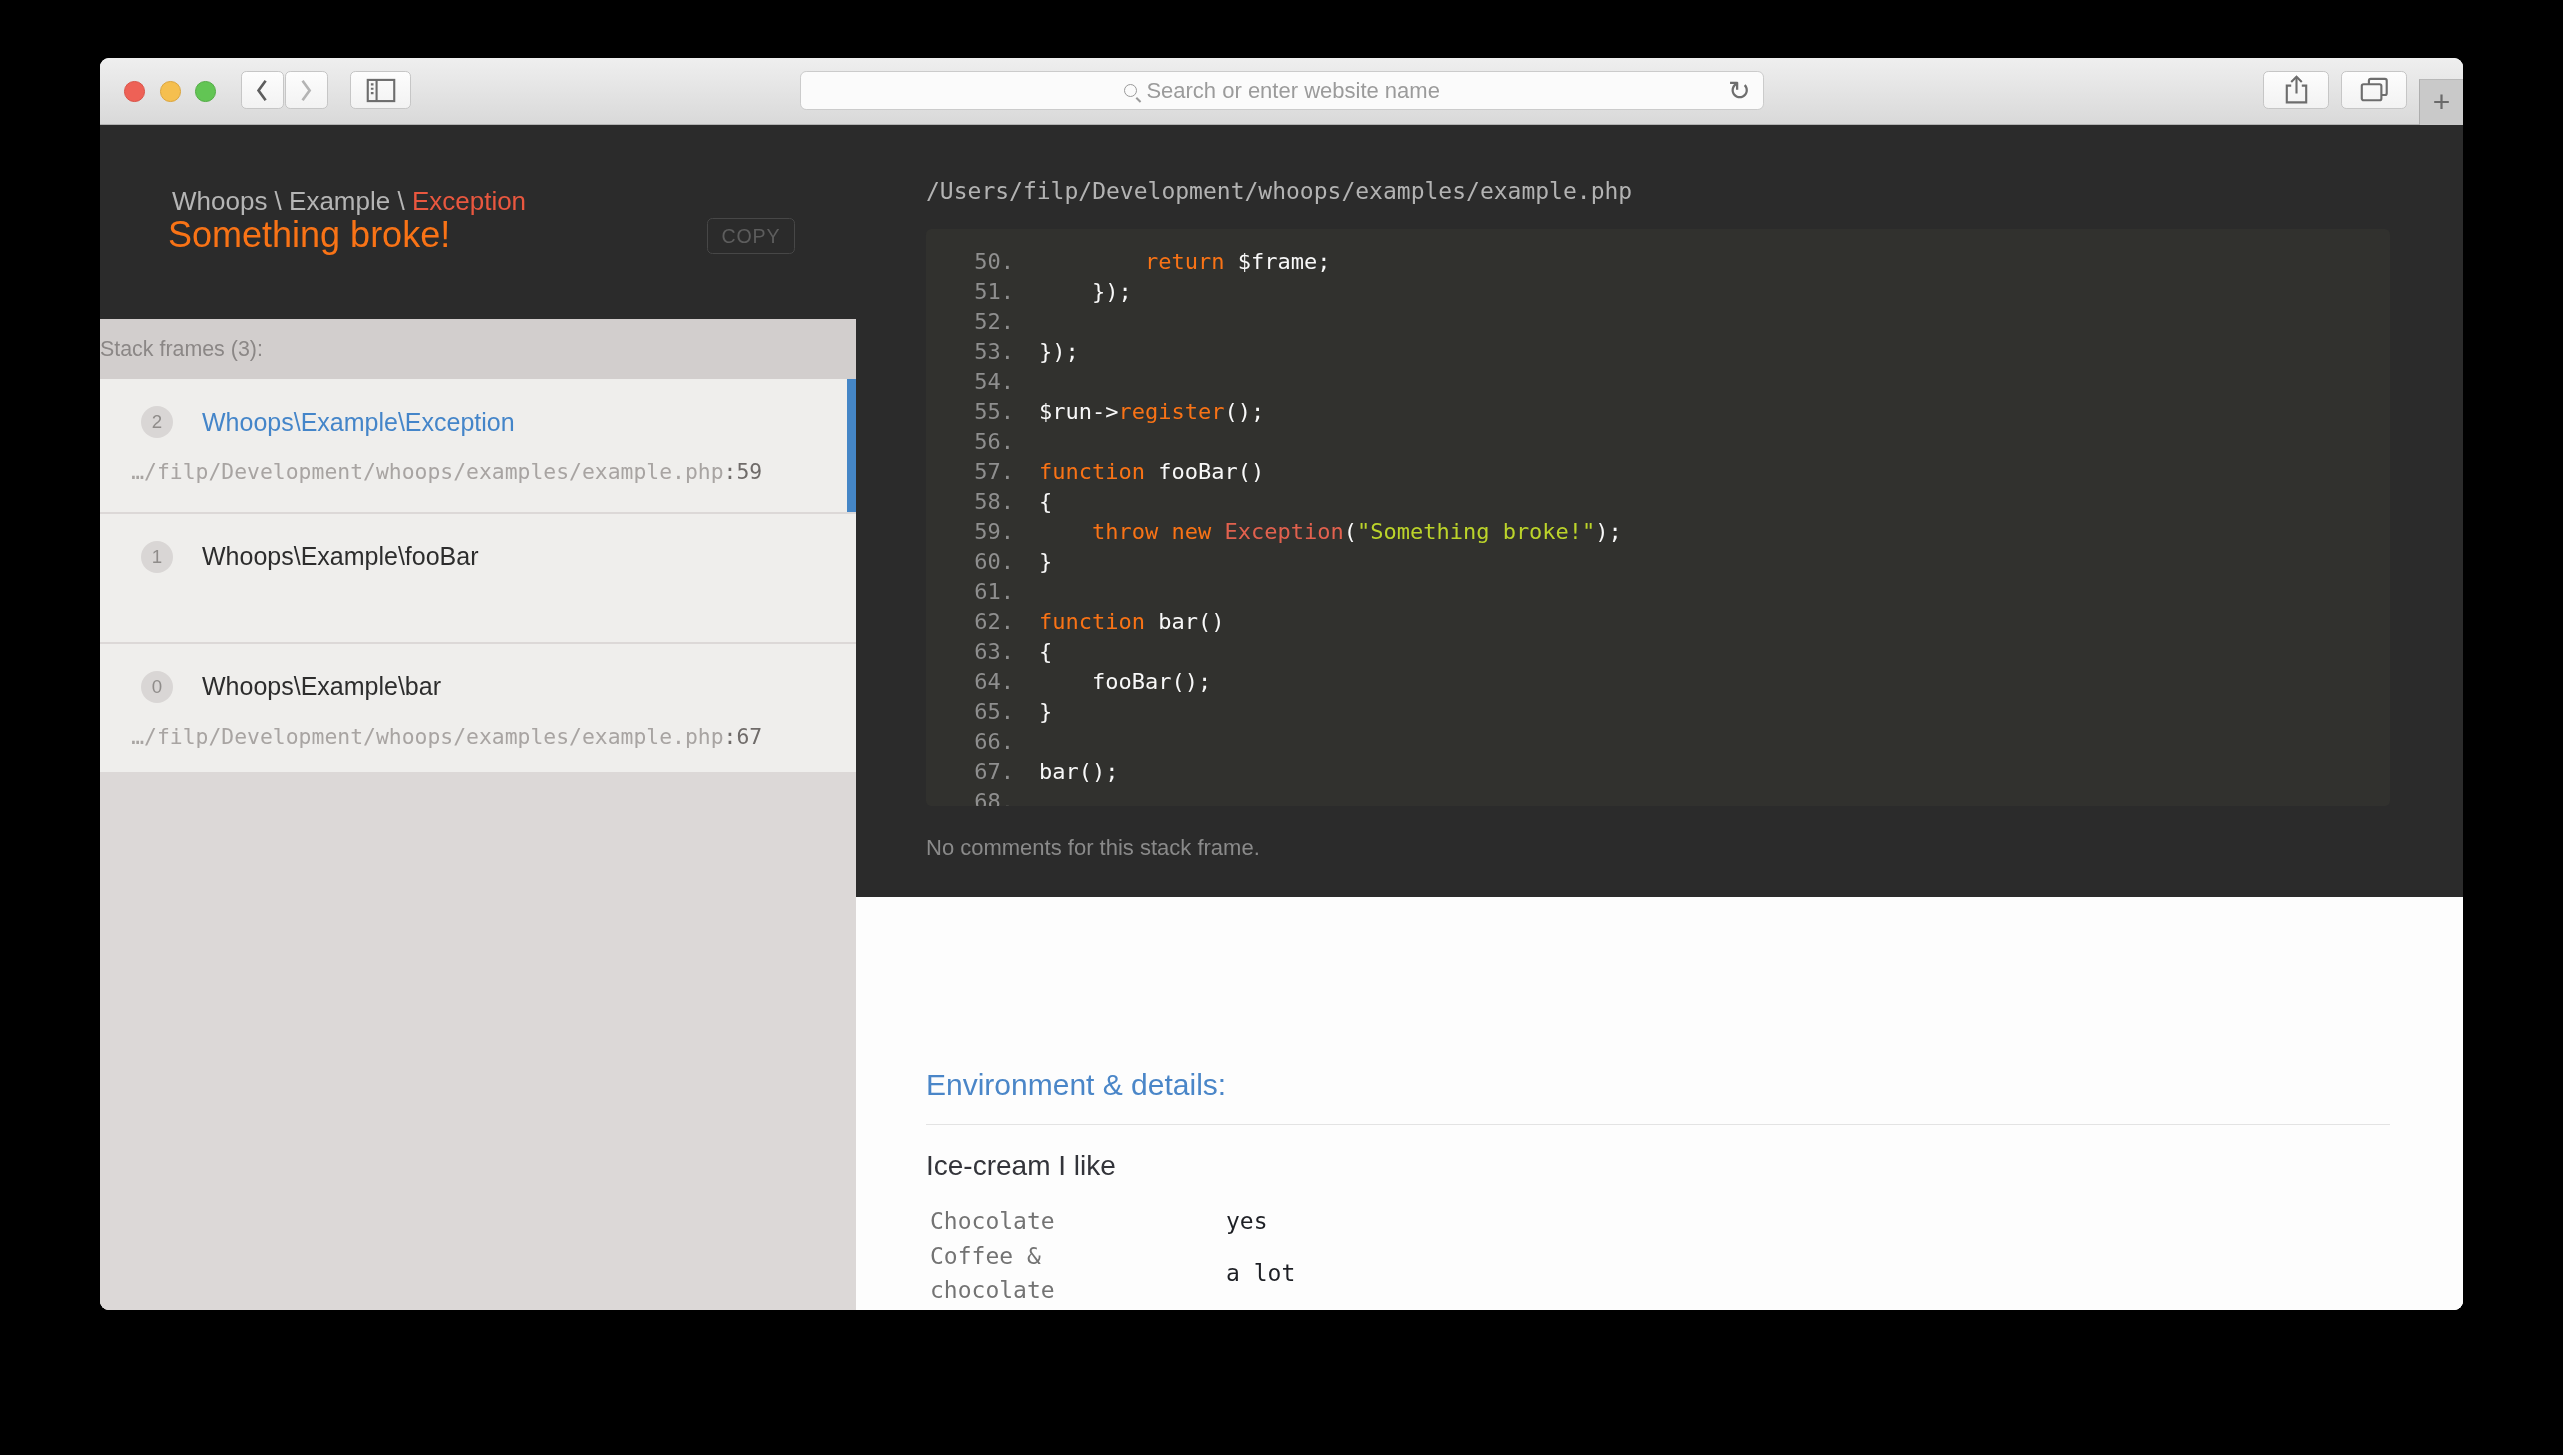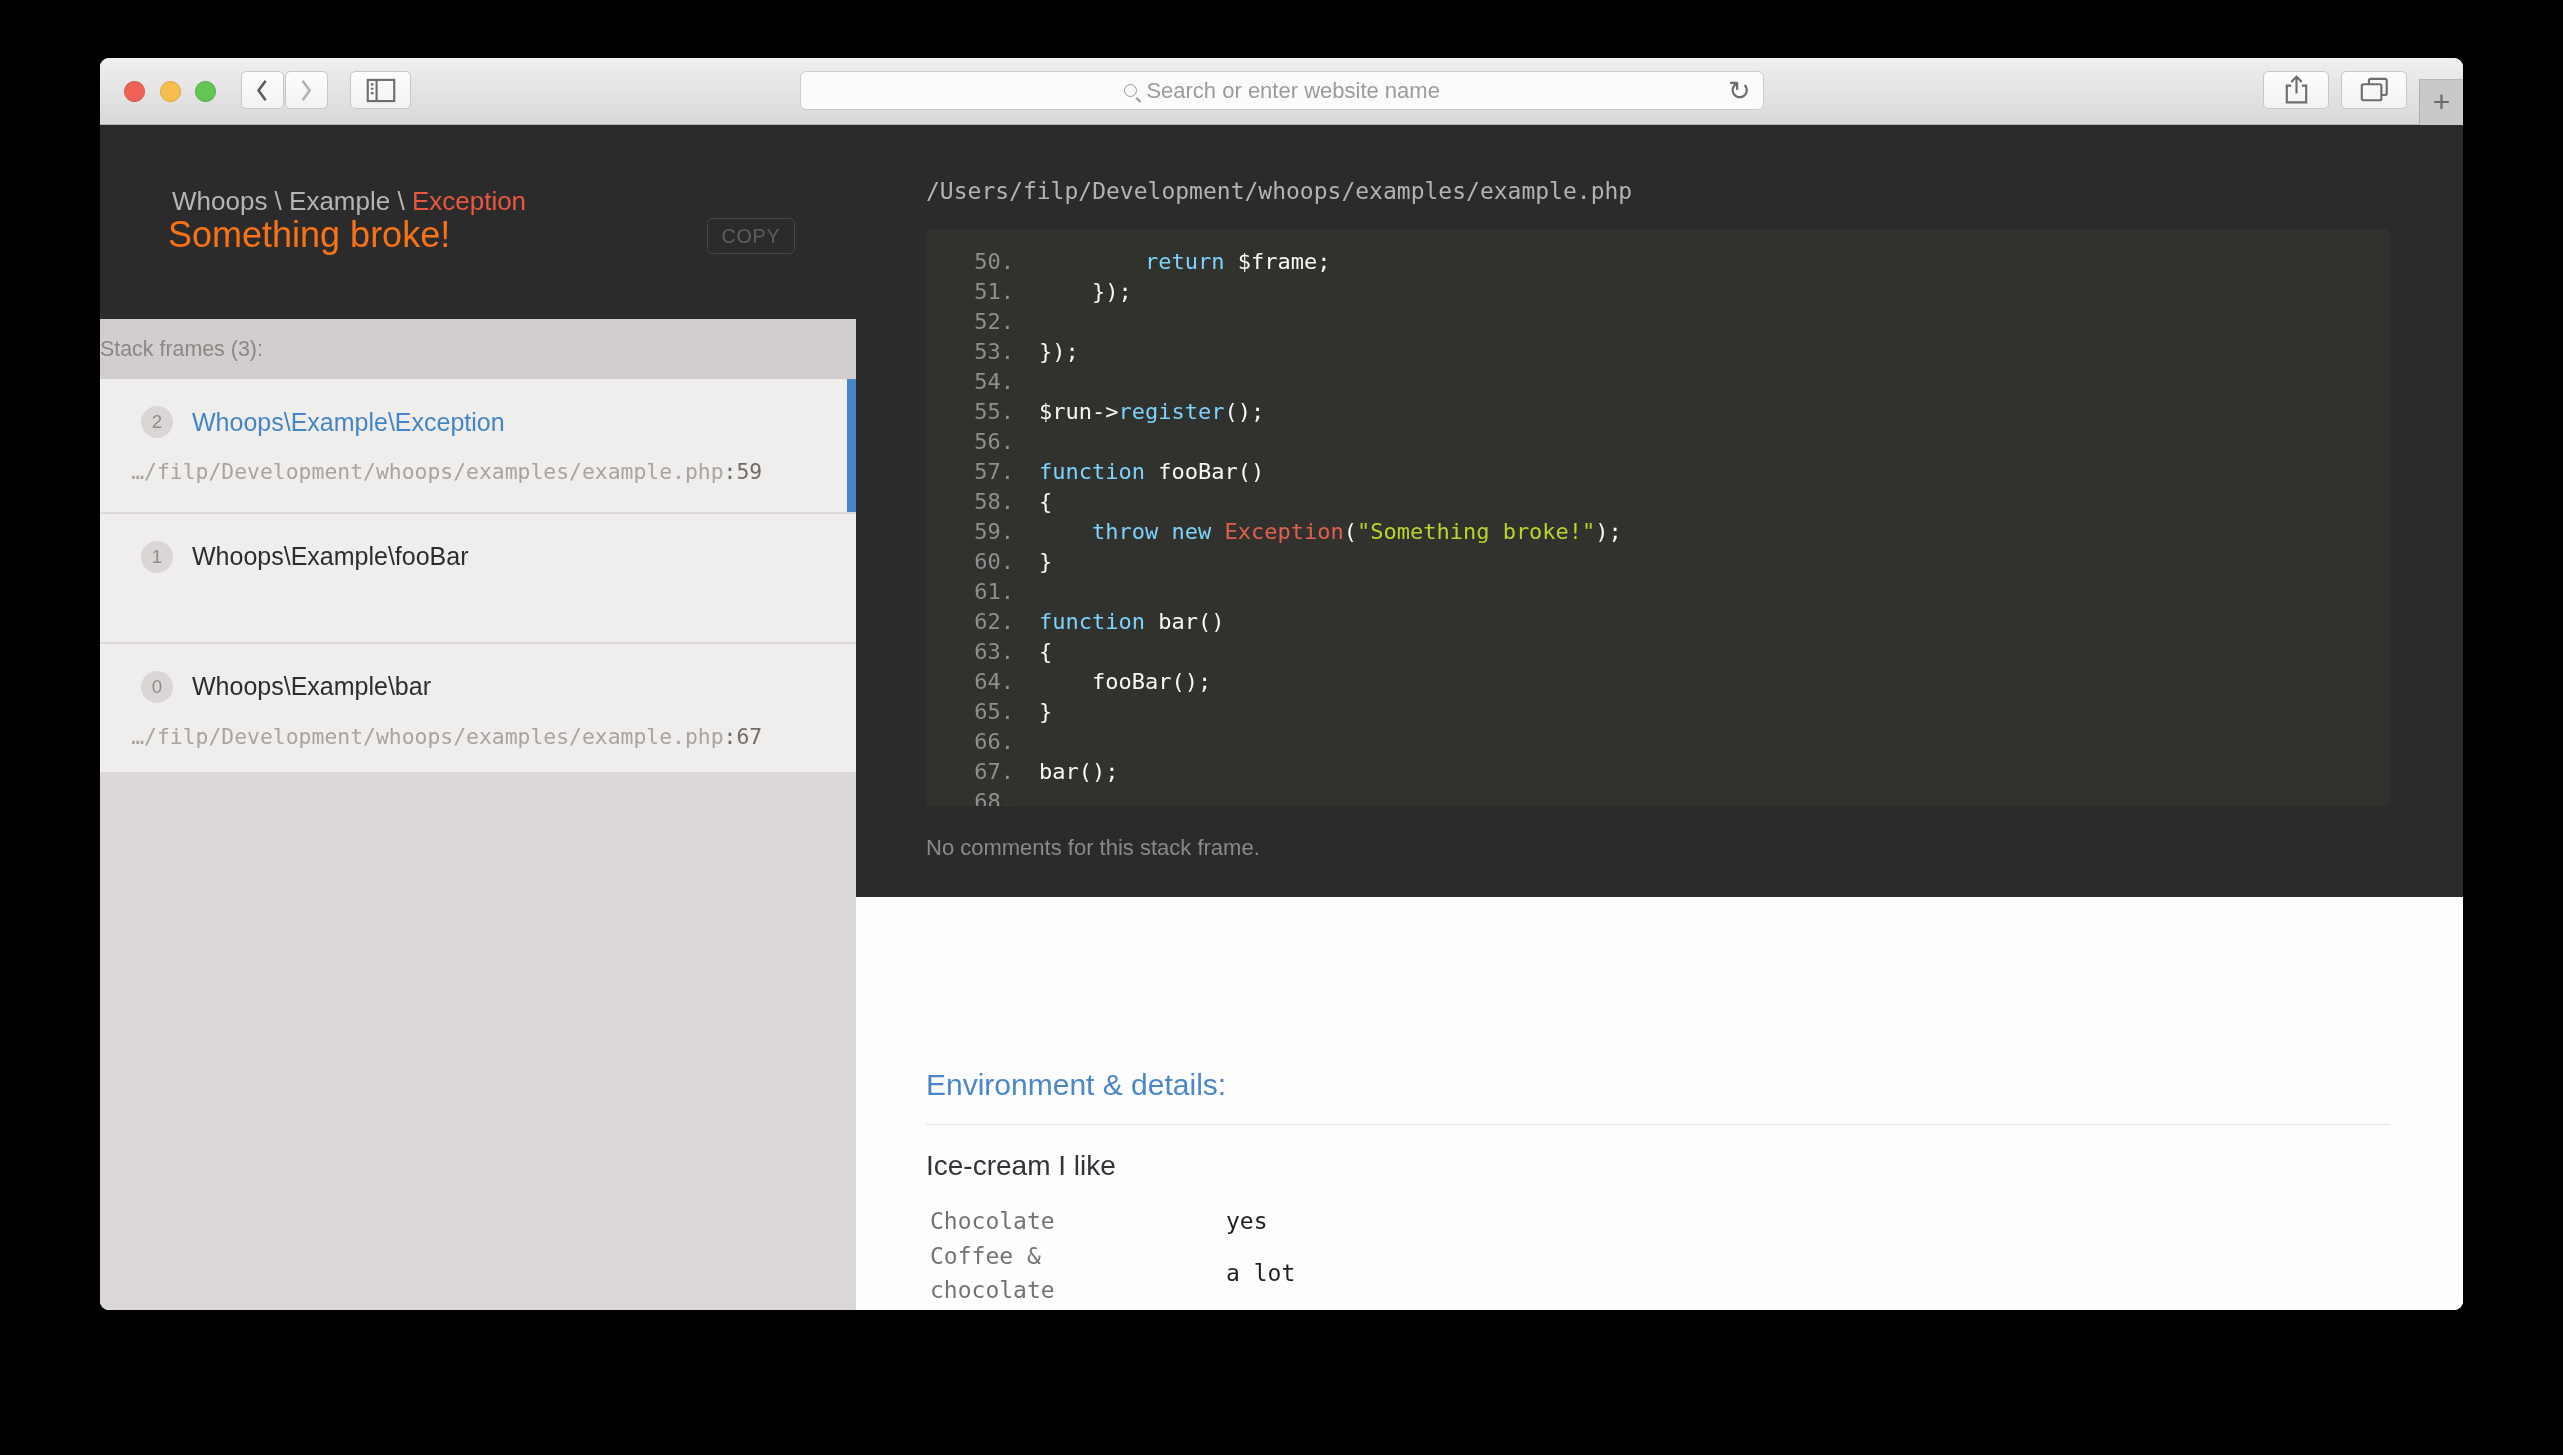--- a/index.html
+++ b/index.html
@@ -50,37 +50,37 @@
             display:flex;align-items:center;justify-content:center;font-family:"Liberation Sans",sans-serif;}
   .frames-strip{height:60px;flex:0 0 60px;background:#d2cecd;color:#8b8786;font-size:21.4px;
                 display:flex;align-items:center;}
   .frames{display:flex;flex-direction:column;}
   .frame{position:relative;background:#efeeec;height:128px;margin-bottom:1.8px;padding:27px 0 0 41px;}
   .frame.active{height:133px;}
   .frame.active::after{content:"";position:absolute;right:0;top:0;bottom:0;width:9px;background:#4586c6;}
   .frame-top{display:flex;align-items:center;}
   .badge{width:32px;height:32px;border-radius:50%;background:#d9d6d5;color:#8f8c8a;font-size:18.7px;
          display:flex;align-items:center;justify-content:center;flex:0 0 32px;}
-  .fname{font-size:25px;color:#2d2d2d;margin-left:19px;}
+  .fname{font-size:25px;color:#2d2d2d;margin-left:29px;}
   .frame.active .fname{color:#4485c9;}
   .fpath{font-family:"DejaVu Sans Mono",monospace;font-size:21.4px;color:#a8a4a2;margin:21.4px 0 0 -9.8px;}
   .fpath .lineref{color:#6f6b69;}
   .left-filler{flex:1;background:#dcd8d7;}
 
   
   .dark{position:relative;height:772px;flex:0 0 772px;background:#2b2b2b;}
   .filepath{position:absolute;left:70px;top:53px;font-family:"DejaVu Sans Mono",monospace;
             font-size:23px;color:#b3b3b3;}
   .codeblock{position:absolute;left:70px;top:104px;width:1464px;height:577px;background:#31312e;
              border-radius:5.3px;padding-top:18px;overflow:hidden;}
   .cl{height:30px;line-height:30px;font-family:"DejaVu Sans Mono",monospace;font-size:22px;white-space:pre;}
   .ln{display:inline-block;width:88px;text-align:right;color:#8f8f8f;}
   .ct{margin-left:25px;}
   .tok-p{color:#f8f8f8;}
-  .tok-k{color:#7dd3fc;}
+  .tok-k{color:#f97316;}
   .tok-c{color:#e2614e;}
   .tok-s{color:#bcd42a;}
   .nocomments{position:absolute;left:70px;top:710px;font-size:22px;color:#8a8a8a;}
 
   .white{position:relative;flex:1;background:#fdfdfd;overflow:hidden;}
   .env-title{position:absolute;left:70px;top:171px;font-size:30px;font-weight:300;color:#4a86c8;}
   .env-rule{position:absolute;left:70px;top:227px;width:1464px;height:0;border-top:1.8px solid #e3e3e3;}
   .tbl-title{position:absolute;left:70px;top:253px;font-size:28px;font-weight:normal;color:#33343a;}
   .env-table{position:absolute;left:74px;top:306px;display:flex;flex-direction:column;}
   .env-row{display:grid;grid-template-columns:240px auto;column-gap:56px;align-items:center;

